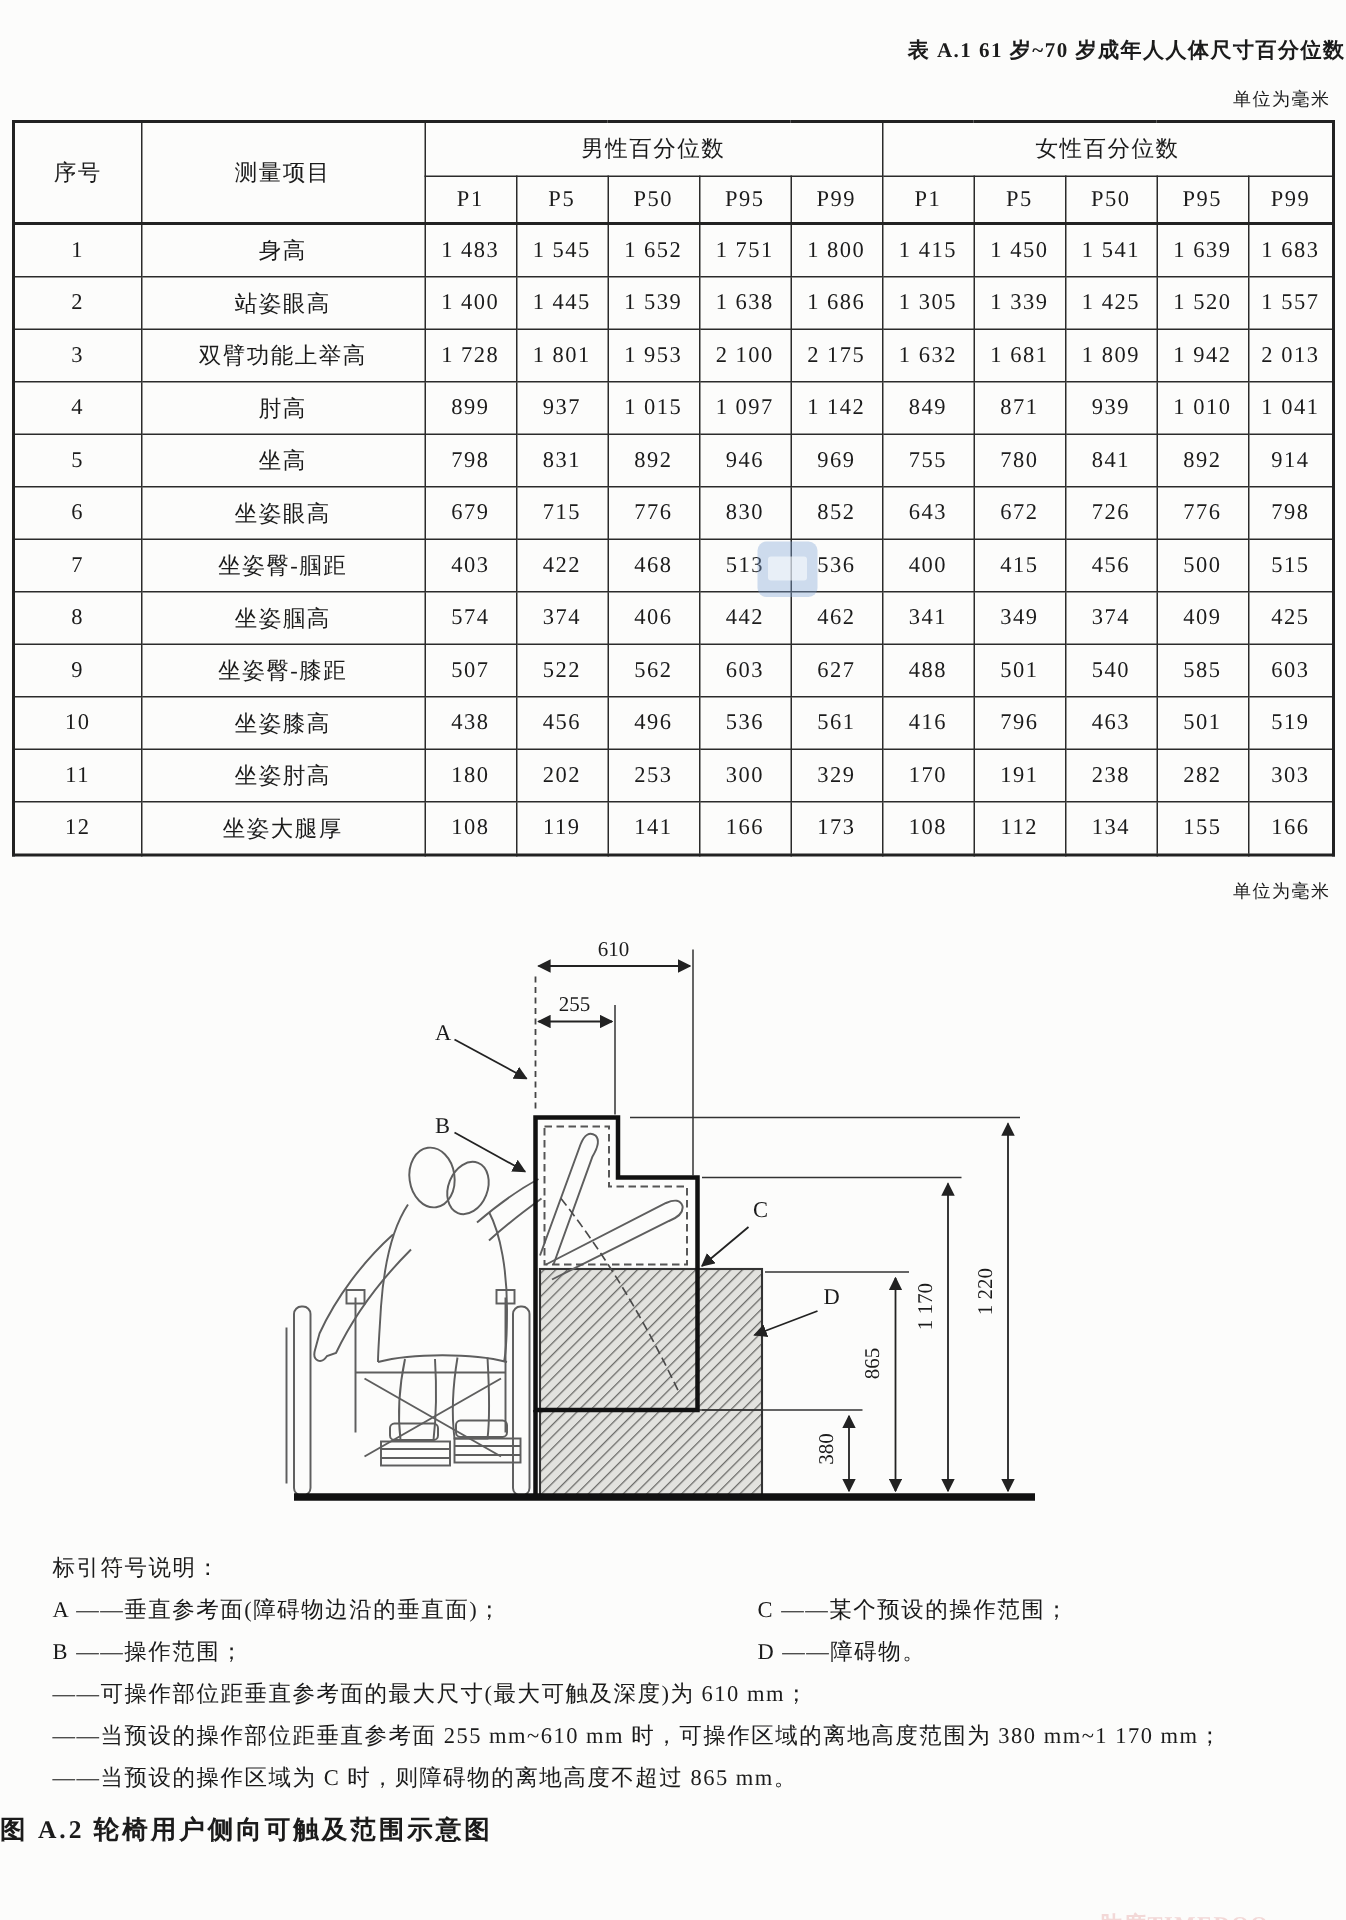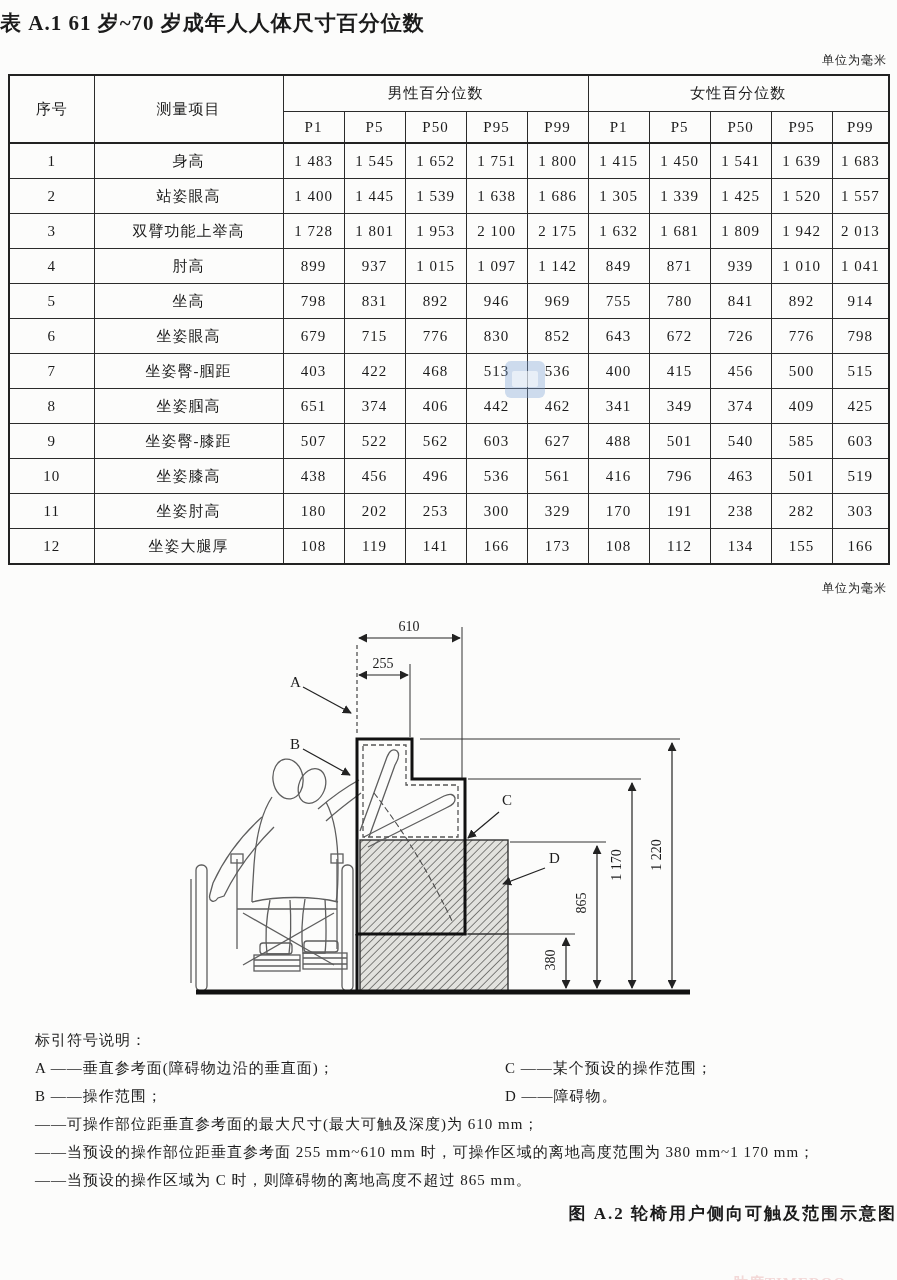--- a/index.html
+++ b/index.html
@@ -2,22 +2,22 @@
 <html><head>
 <meta charset="utf-8">
 <style>
   html,body{margin:0;padding:0;}
   body{
     width:897px;height:1280px;position:relative;overflow:hidden;
     background:#fcfcfb;color:#1b1b1b;
     font-family:"Liberation Serif","DejaVu Serif",serif;
   }
   .doc-title{
-    text-align:left;font-weight:bold;font-size:21px;
-    padding-top:9px;letter-spacing:1px;
+    text-align:right;font-weight:bold;font-size:14px;
+    padding-top:25px;letter-spacing:1px;
   }
   .unit-note{
     text-align:right;font-size:12px;margin:15px 10px 5px 0;letter-spacing:1px;
   }
   table.anthro{
     border-collapse:collapse;table-layout:fixed;
     width:882px;margin-left:8px;border:2px solid #222;
   }
   table.anthro th,table.anthro td{
     border:1px solid #2b2b2b;text-align:center;vertical-align:middle;
@@ -28,21 +28,21 @@
   table.anthro thead tr.pct-row th{height:30px;}
   table.anthro thead{border-bottom:2px solid #222;}
   table.anthro tbody td{height:34px;}
   .figure-band{position:relative;height:420px;padding-left:12px;}
   .figure-band svg{position:absolute;left:0;top:0;}
   .legend{margin:4px 0 0 35px;font-size:15px;letter-spacing:1px;line-height:28px;}
   .legend-row{display:flex;}
   .legend-left{width:470px;}
   .note-line{line-height:28px;}
   .fig-caption{
-    text-align:right;font-weight:bold;font-size:17px;margin-top:8px;letter-spacing:2px;
+    text-align:left;font-weight:bold;font-size:17px;margin-top:8px;letter-spacing:2px;
   }
   .wm-blue{
     position:absolute;left:505px;top:361px;width:40px;height:37px;
     background:rgba(130,165,215,0.38);border-radius:6px;
   }
   .wm-blue::after{
     content:"";position:absolute;left:7px;top:10px;width:26px;height:16px;
     background:rgba(255,255,255,0.55);border-radius:2px;
   }
   .wm-pink{
@@ -187,21 +187,21 @@
         <td>536</td>
         <td>400</td>
         <td>415</td>
         <td>456</td>
         <td>500</td>
         <td>515</td>
       </tr>
       <tr>
         <td>8</td>
         <td>坐姿腘高</td>
-        <td>651</td>
+        <td>574</td>
         <td>374</td>
         <td>406</td>
         <td>442</td>
         <td>462</td>
         <td>341</td>
         <td>349</td>
         <td>374</td>
         <td>409</td>
         <td>425</td>
       </tr>

